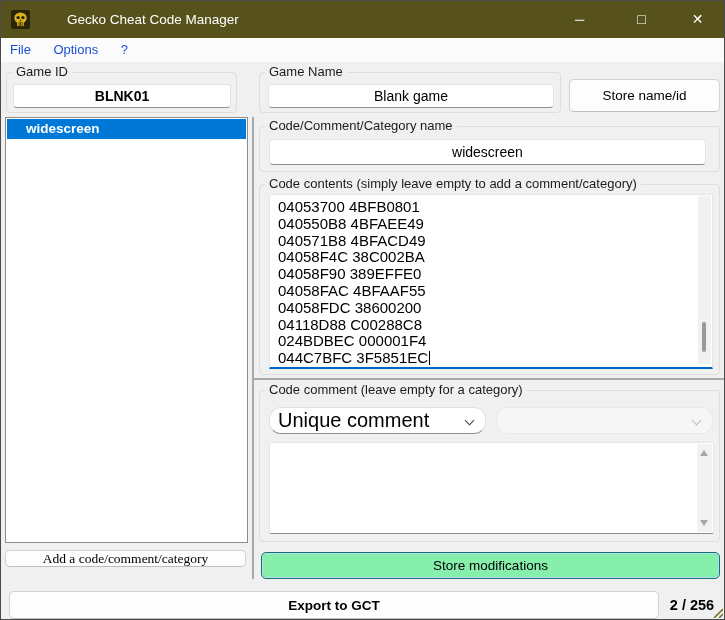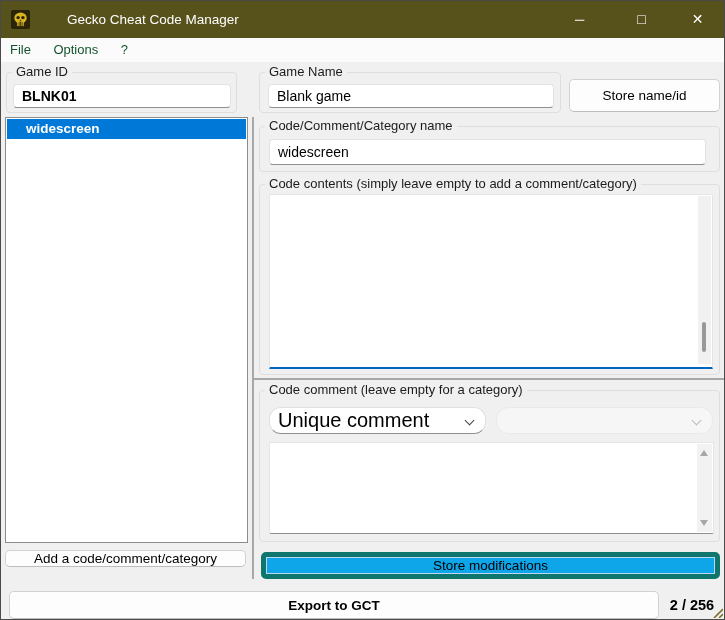--- a/index.html
+++ b/index.html
@@ -18,38 +18,38 @@
   .title-text { position:absolute; left:37px; top:0; height:37px; line-height:37px;
     color:#ffffff; font-size:13.5px;margin-left:29px; }
   .tb-btn { position:absolute; top:0; height:37px; color:#ffffff; text-align:center;
     line-height:37px; font-size:13px; cursor:default; }
   .tb-min { left:556px; width:45px; }
   .tb-max { left:618px; width:45px; font-size:14px; }
   .tb-close { left:668px; width:57px; font-size:14px; }
 
   
   .menubar { position:absolute; left:0; top:37px; width:100%; height:24px; background:#fbfbfb; }
-  .menu-item { display:inline-block; padding:4px 9px 0 9px; font-size:13px; color:#14532d; height:24px; }
+  .menu-item { display:inline-block; padding:4px 9px 0 9px; font-size:13px; color:#1d4ed8; height:24px; }
 
   
   .groupbox { position:absolute; border:1px solid #dedede; border-radius:4px; }
   .grouplabel { position:absolute; top:-9px; left:5px; background:#f0f0f0; padding:0 4px;
     font-size:13px; color:#1b1b1b; white-space:nowrap; }
 
   
   .textbox { position:absolute; background:#ffffff; border:1px solid #e3e3e3;
     border-bottom:1px solid #8f8f8f; border-radius:4px; font-size:14px; color:#000;
-    padding:0 8px; font-family:"Liberation Sans","DejaVu Sans",sans-serif; outline:none; }
+    padding:0 8px; font-family:"Liberation Sans","DejaVu Sans",sans-serif; outline:none;text-align:center; }
   .bold { font-weight:bold; }
 
   
   .btn { position:absolute; background:#fdfdfd; border:1px solid #d2d2d2;
     border-bottom-color:#bdbdbd; border-radius:5px; font-size:13.5px; color:#000;
     text-align:center; cursor:default; display:flex; align-items:center; justify-content:center; }
-  .btn-accent { background:#0ea5e9; border:5px solid #0f766e; box-shadow:0 0 0 1px #b9d9f2 inset; }
+  .btn-accent { background:#86efac; border:1px solid #0f766e; box-shadow:0 0 0 1px #b9d9f2 inset; }
 
   
   .listbox { position:absolute; left:4px; top:116px; width:243px; height:426px;
     background:#ffffff; border:1px solid #8c8c8c; }
   .list-row-selected { position:absolute; left:1px; top:1px; right:1px; height:20px;
     background:#0078D7; color:#ffffff; font-weight:bold; font-size:13.5px;
     line-height:20px; padding-left:19px; }
 
   
   .vsplit { position:absolute; left:251px; top:116px; width:2px; height:462px; background:#a8a8a8; }
@@ -131,21 +131,21 @@
     <span class="grouplabel">Game ID</span>
     <input class="textbox bold" style="left: 6px; top: 11px; width: 218px; height: 24px;" value="BLNK01">
   </div>
 
   <div class="listbox">
     <div class="list-row-selected">
       <span>widescreen</span>
     </div>
   </div>
 
-  <div class="btn" style="left:4px; top:549px; width:241px; height:17px;">
+  <div class="btn" style="left:4px; top:549px; width:241px; height:17px;font-family:Liberation Serif, serif;">
     <span>Add a code/comment/category</span>
   </div>
 
   <div class="vsplit"></div>
 
   <div class="groupbox" style="left:258px; top:71px; width:302px; height:41px;">
     <span class="grouplabel">Game Name</span>
     <input class="textbox" style="left: 8px; top: 11px; width: 286px; height: 24px;" value="Blank game">
   </div>
 
@@ -154,20 +154,30 @@
   </div>
 
   <div class="groupbox" style="left:258px; top:125px; width:461px; height:46px;">
     <span class="grouplabel">Code/Comment/Category name</span>
     <input class="textbox" style="left: 9px; top: 12px; width: 437px; height: 26px;" value="widescreen">
   </div>
 
   <div class="groupbox" style="left:258px; top:183px; width:461px; height:191px;">
     <span class="grouplabel">Code contents (simply leave empty to add a comment/category)</span>
     <div class="code-area">
+      <div class="code-lines">04053700 4BFB0801
+040550B8 4BFAEE49
+040571B8 4BFACD49
+04058F4C 38C002BA
+04058F90 389EFFE0
+04058FAC 4BFAAF55
+04058FDC 38600200
+04118D88 C00288C8
+024BDBEC 000001F4
+044C7BFC 3F5851EC</div>
       <div class="code-scroll-track">
         <div class="code-scroll-thumb"></div>
       </div>
     </div>
   </div>
 
   <div class="hsplit"></div>
 
   <div class="groupbox" style="left:258px; top:389px; width:461px; height:152px;">
     <span class="grouplabel">Code comment (leave empty for a category)</span>

